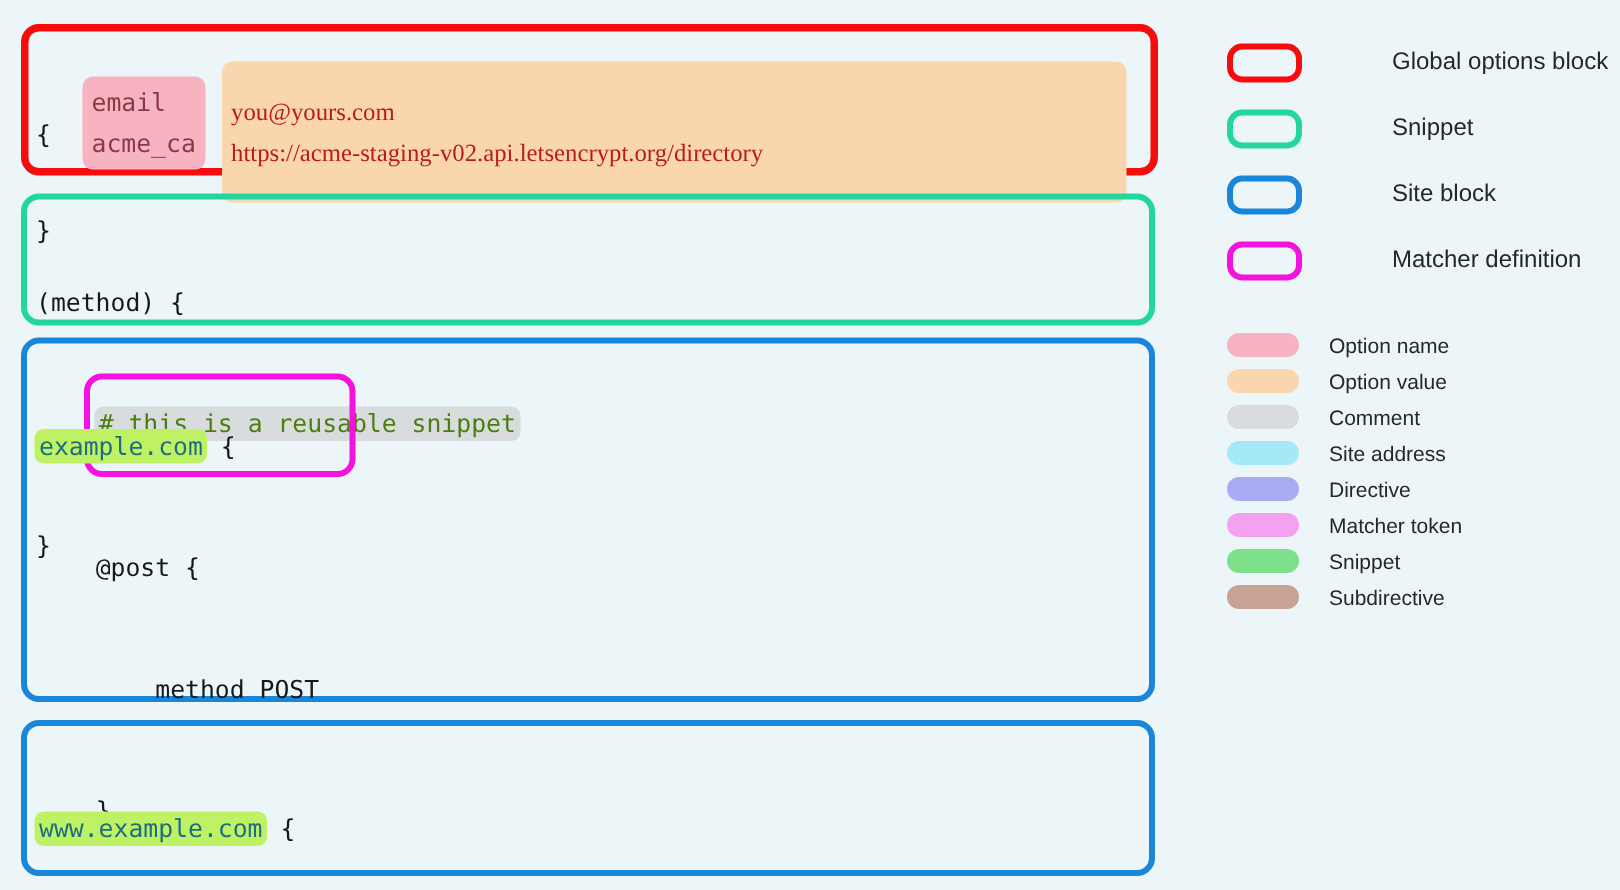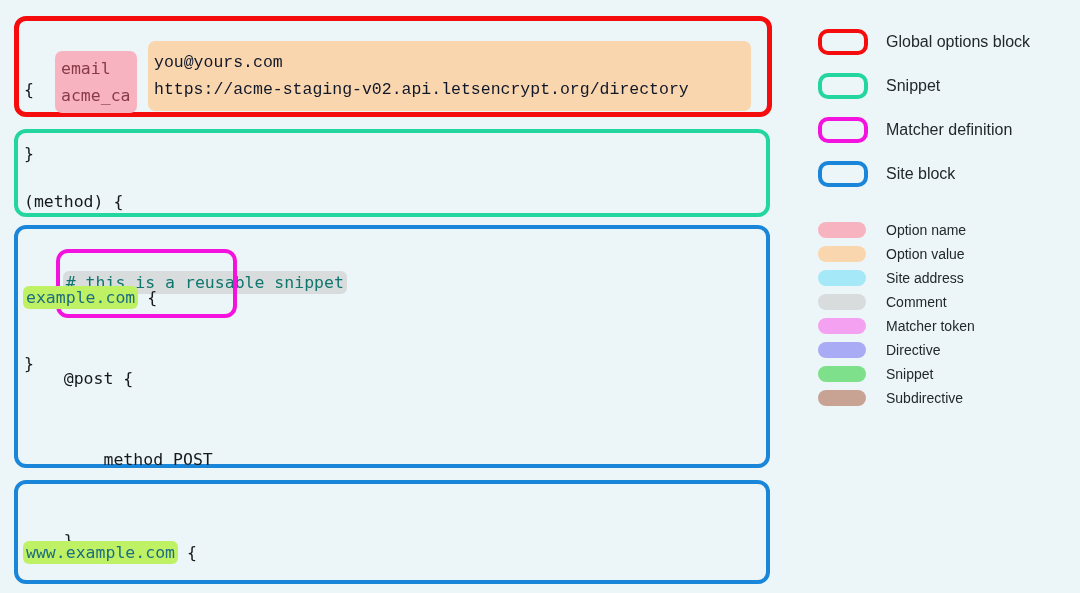--- a/index.html
+++ b/index.html
@@ -54,58 +54,59 @@
   .code .ln { display: block; height: 27px; }
 
   
   .tok {
     border-radius: 6px;
     padding: 2px 3px;
     margin: 0 -1px;
     box-decoration-break: clone;
     -webkit-box-decoration-break: clone;
   }
-  .t-comment  { background: #d8dcdd; color: #0f766e; }
+  .t-comment  { background: #d8dcdd; color: #4d7c0f; }
   .t-site     { background: #bef264; color: #1e6d80; }
   .opt-names {
     position: absolute;
     background: #f7b3c0;
     border-radius: 7px;
     padding: 4px 6px;
     font-family: "DejaVu Sans Mono", "Liberation Mono", monospace;
     font-size: 16.5px;
     line-height: 27px;
     color: #8a3a47;
     white-space: pre;
   }
   .opt-values {
     position: absolute;
     background: #fad6ae;
     border-radius: 7px;
-    padding: 8px 6px;
-    font-family: Liberation Mono, monospace;
+    padding: 20px 6px;
+    font-family: Liberation Serif, serif;
     font-size: 16.5px;
     line-height: 27px;
-    color: #0f172a;
+    color: #b91c1c;
     white-space: pre;
   }
 
   
   .legend {
     position: absolute;
     left: 800px;
     top: 0;
     width: 280px;
     height: 593px;
   }
   .legend-outline-list { position: absolute; left: 18px; top: 20px; }
   .legend-row-outline {
     display: flex;
     align-items: center;
     height: 44px;
+    gap: 42px;
   }
   .ol-box {
     width: 50px;
     height: 26px;
     box-sizing: border-box;
     border: 4px solid #000;
     border-radius: 10px;
     flex: 0 0 auto;
   }
   .ol-label {
@@ -198,64 +199,64 @@
         <span class="ol-box" style="border-color:#f50d0d;"></span>
         <span class="ol-label">Global options block</span>
       </div>
 
       <div class="legend-row-outline">
         <span class="ol-box" style="border-color:#23d6a0;"></span>
         <span class="ol-label">Snippet</span>
       </div>
 
       <div class="legend-row-outline">
+        <span class="ol-box" style="border-color:#1a86da;"></span>
+        <span class="ol-label">Site block</span>
+      </div>
+
+      <div class="legend-row-outline">
         <span class="ol-box" style="border-color:#f413de;"></span>
         <span class="ol-label">Matcher definition</span>
       </div>
 
-      <div class="legend-row-outline">
-        <span class="ol-box" style="border-color:#1a86da;"></span>
-        <span class="ol-label">Site block</span>
-      </div>
-
     </div>
 
     <div class="legend-swatch-list">
 
       <div class="legend-row-swatch">
         <span class="sw-box" style="background:#f7b3c0;"></span>
         <span class="sw-label">Option name</span>
       </div>
 
       <div class="legend-row-swatch">
         <span class="sw-box" style="background:#fad6ae;"></span>
         <span class="sw-label">Option value</span>
       </div>
 
       <div class="legend-row-swatch">
+        <span class="sw-box" style="background:#d8dcdd;"></span>
+        <span class="sw-label">Comment</span>
+      </div>
+
+      <div class="legend-row-swatch">
         <span class="sw-box" style="background:#a5e9f8;"></span>
         <span class="sw-label">Site address</span>
       </div>
 
       <div class="legend-row-swatch">
-        <span class="sw-box" style="background:#d8dcdd;"></span>
-        <span class="sw-label">Comment</span>
+        <span class="sw-box" style="background:#aaabf5;"></span>
+        <span class="sw-label">Directive</span>
       </div>
 
       <div class="legend-row-swatch">
         <span class="sw-box" style="background:#f5a1f2;"></span>
         <span class="sw-label">Matcher token</span>
       </div>
 
       <div class="legend-row-swatch">
-        <span class="sw-box" style="background:#aaabf5;"></span>
-        <span class="sw-label">Directive</span>
-      </div>
-
-      <div class="legend-row-swatch">
         <span class="sw-box" style="background:#7ee08a;"></span>
         <span class="sw-label">Snippet</span>
       </div>
 
       <div class="legend-row-swatch">
         <span class="sw-box" style="background:#c8a394;"></span>
         <span class="sw-label">Subdirective</span>
       </div>
 
     </div>

